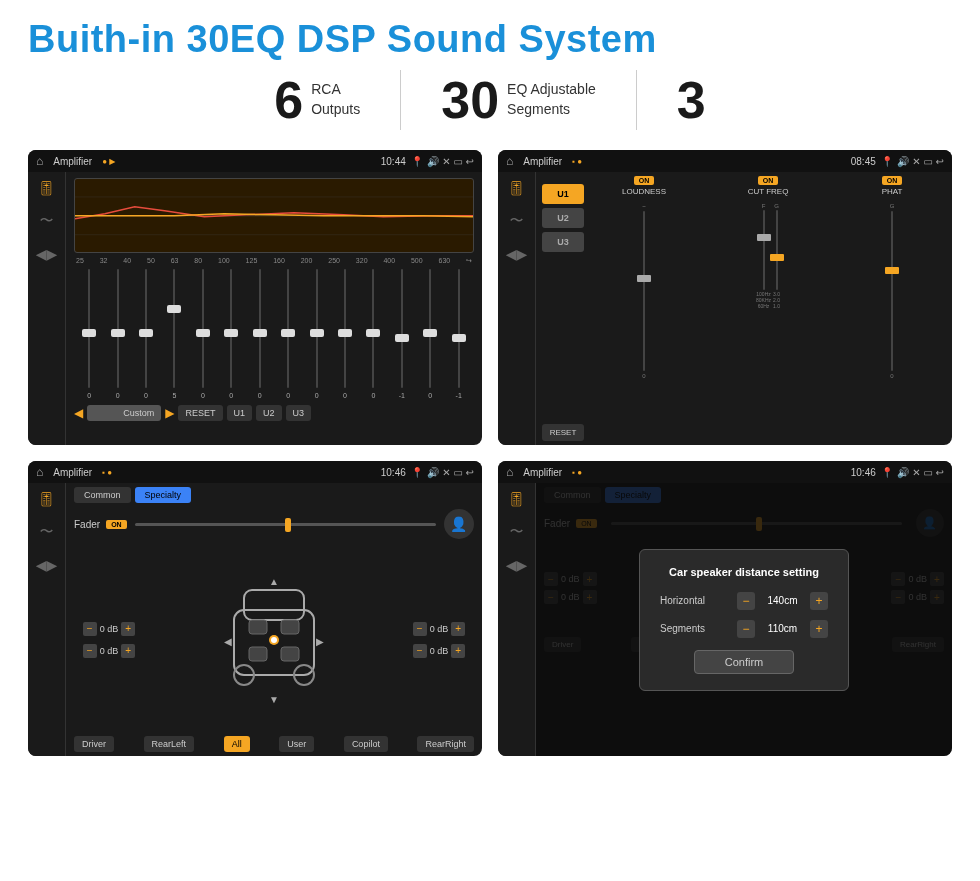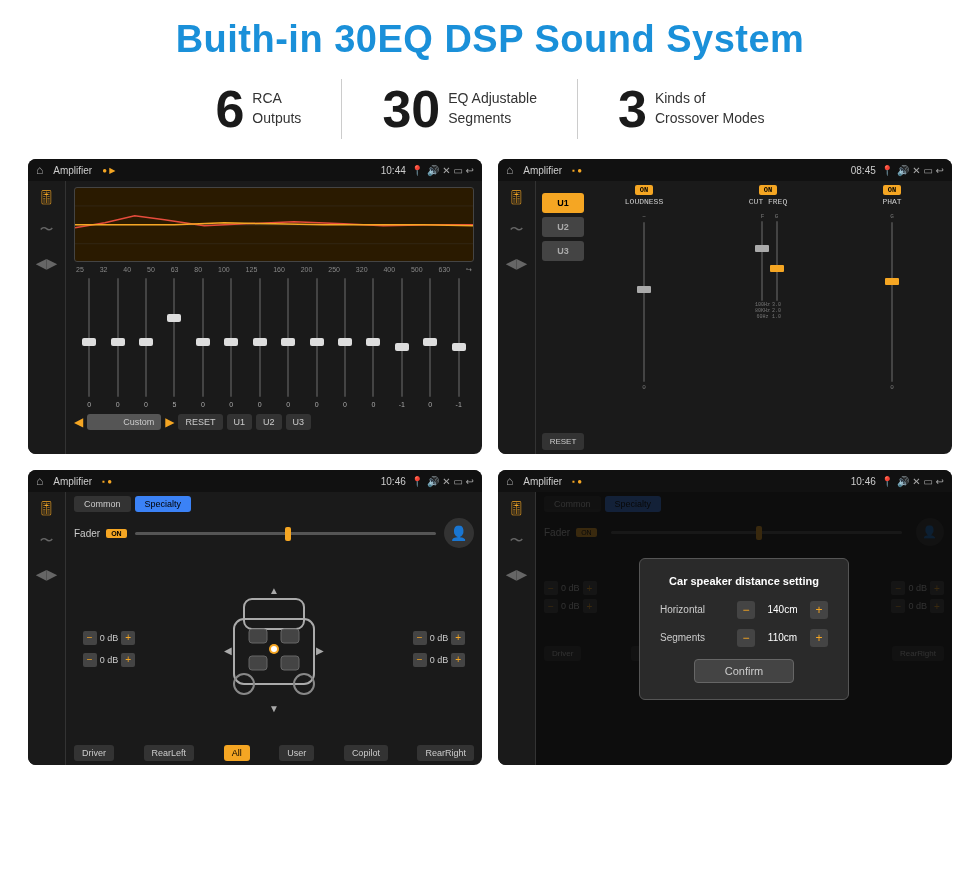--- a/index.html
+++ b/index.html
@@ -13,25 +13,25 @@
 
     .page-wrapper {
       width: 980px;
       height: 881px;
       background: #fff;
       padding: 18px 28px 18px 28px;
     }
 
     
     .main-title {
-      text-align: center;
+      text-align: left;
       font-size: 38px;
       font-weight: 900;
       color: #1a90d9;
-      margin-bottom: 18px;
+      margin-bottom: 9px;
       letter-spacing: 0.5px;
     }
 
     
     .stats-row {
       display: flex;
       align-items: center;
       justify-content: center;
       margin-bottom: 20px;
       gap: 0;
@@ -276,21 +276,20 @@
       padding: 4px 5px;
       text-align: center;
       margin-top: auto;
       cursor: pointer;
     }
     .cross-channels {
       flex: 1;
       display: flex;
       gap: 16px;
       overflow: hidden;
-      font-family: Liberation Mono, monospace;
     }
     .channel-col {
       flex: 1;
       display: flex;
       flex-direction: column;
       align-items: center;
     }
     .channel-header {
       display: flex;
       flex-direction: column;
@@ -546,21 +545,20 @@
       <span class="stat-text">RCA<br>Outputs</span>
     </div>
     <div class="stat-divider"></div>
     <div class="stat-item">
       <span class="stat-number">30</span>
       <span class="stat-text">EQ Adjustable<br>Segments</span>
     </div>
     <div class="stat-divider"></div>
     <div class="stat-item">
       <span class="stat-number">3</span>
-      <span class="stat-text">Kinds of<br>Crossover Modes</span>
     </div>
   </div>
 
   <div class="screens-grid">
 
     <div class="screen-card">
       <div class="status-bar">
         <span class="home-icon">⌂</span>
         <span class="app-title">Amplifier</span>
         <span class="dots">● ▶</span>

